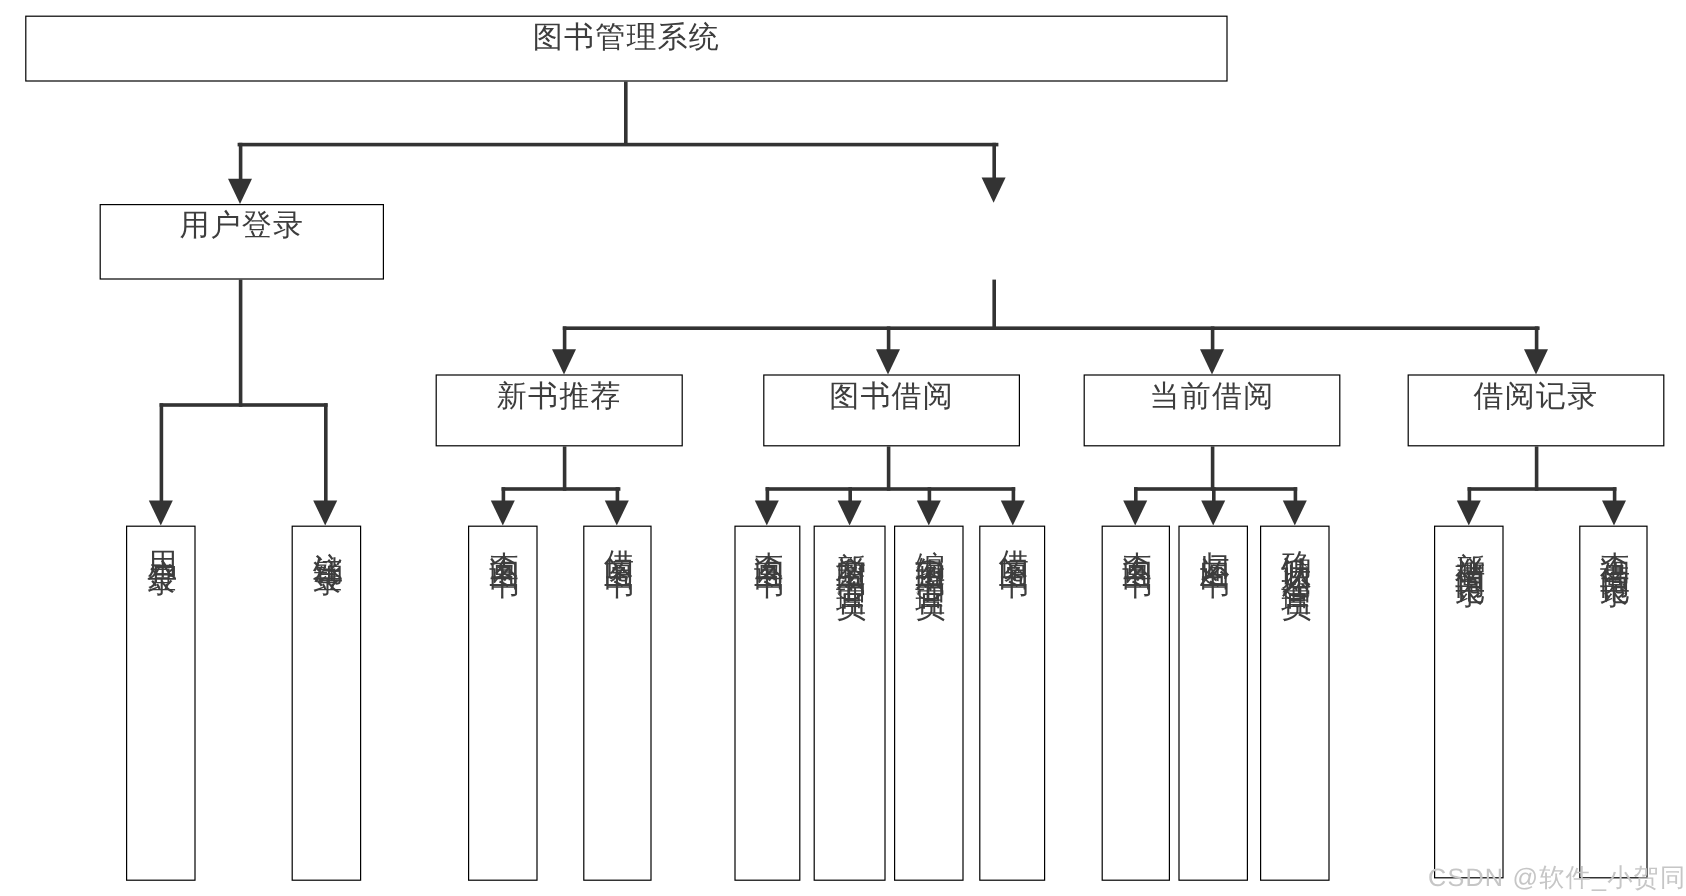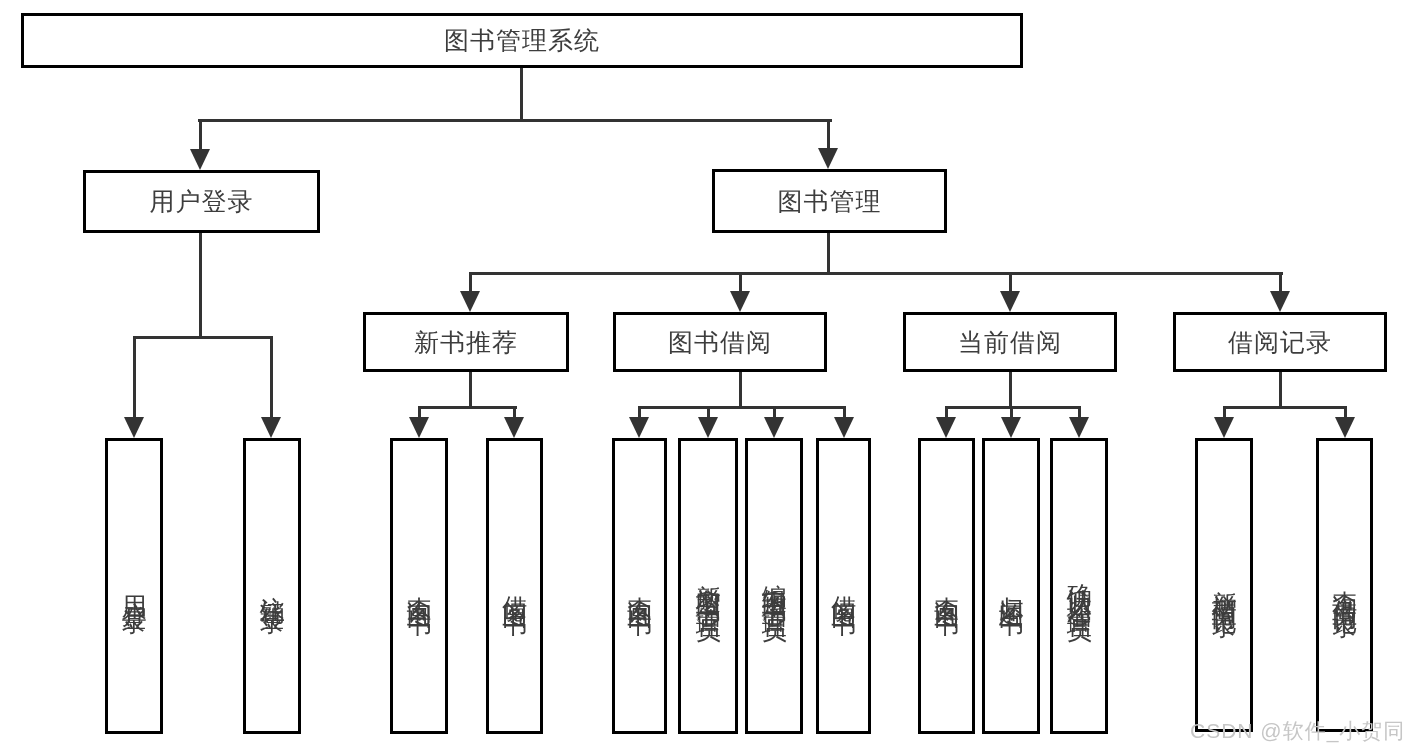--- a/index.html
+++ b/index.html
@@ -9,24 +9,23 @@
   }
   .stage{
     position:relative;
     width:1405px;height:747px;
     background:#ffffff;
     overflow:hidden;
   }
   .box{
     position:absolute;
     box-sizing:border-box;
-    border:3px solid #000000;
+    border:1px solid #000000;
     background:#ffffff;
     display:flex;
-    align-items:center;
     justify-content:center;
     color:#3d3d3d;
   }
   .box.h{
     font-size:25px;
     letter-spacing:1px;
     white-space:nowrap;
   }
   .box.v .vtext{
     writing-mode:vertical-rl;
@@ -69,23 +68,20 @@
   <div class="line" style="left:520px;top:68px;width:3px;height:53px;"></div>
   <div class="line" style="left:198px;top:119px;width:634px;height:3px;"></div>
   <div class="line" style="left:199px;top:119px;width:3px;height:33px;"></div>
   <div class="line" style="left:827px;top:119px;width:3px;height:33px;"></div>
   <div class="arrow" style="left:190px;top:149px;"></div>
   <div class="arrow" style="left:818px;top:148px;"></div>
 
   <div class="box h" style="left:83px;top:170px;width:237px;height:63px;">
     <span>用户登录</span>
   </div>
-  <div class="box h" style="left:712px;top:169px;width:235px;height:64px;">
-    <span>图书管理</span>
-  </div>
 
   <div class="line" style="left:199px;top:233px;width:3px;height:106px;"></div>
   <div class="line" style="left:133px;top:336px;width:140px;height:3px;"></div>
   <div class="line" style="left:133px;top:336px;width:3px;height:84px;"></div>
   <div class="line" style="left:270px;top:336px;width:3px;height:84px;"></div>
   <div class="arrow" style="left:124px;top:417px;"></div>
   <div class="arrow" style="left:261px;top:417px;"></div>
 
   <div class="box v" style="left:105px;top:438px;width:58px;height:296px;">
     <span class="vtext">用户登录</span>
@@ -101,21 +97,21 @@
   <div class="line" style="left:1009px;top:272px;width:3px;height:21px;"></div>
   <div class="line" style="left:1279px;top:272px;width:3px;height:21px;"></div>
   <div class="arrow" style="left:460px;top:291px;"></div>
   <div class="arrow" style="left:730px;top:291px;"></div>
   <div class="arrow" style="left:1000px;top:291px;"></div>
   <div class="arrow" style="left:1270px;top:291px;"></div>
 
   <div class="box h" style="left:363px;top:312px;width:206px;height:60px;">
     <span>新书推荐</span>
   </div>
-  <div class="box h" style="left:613px;top:312px;width:214px;height:60px;">
+  <div class="box h" style="left:636px;top:312px;width:214px;height:60px;">
     <span>图书借阅</span>
   </div>
   <div class="box h" style="left:1173px;top:312px;width:214px;height:60px;">
     <span>借阅记录</span>
   </div>
   <div class="box h" style="left:903px;top:312px;width:214px;height:60px;">
     <span>当前借阅</span>
   </div>
 
   <div class="line" style="left:469px;top:372px;width:3px;height:37px;"></div>

